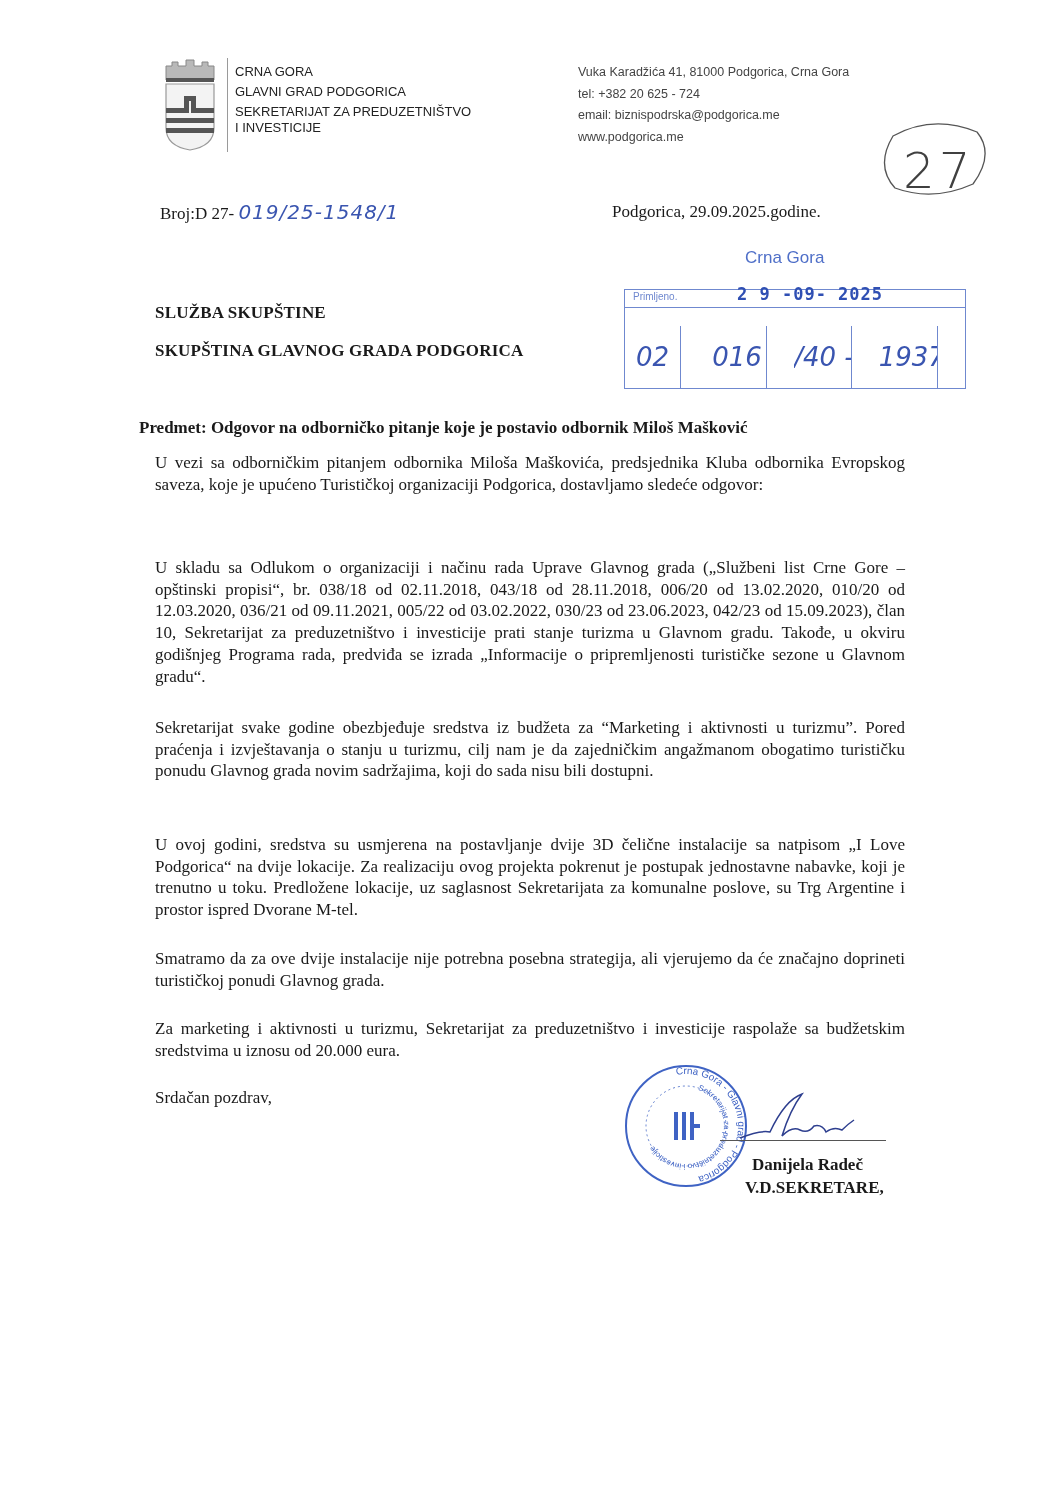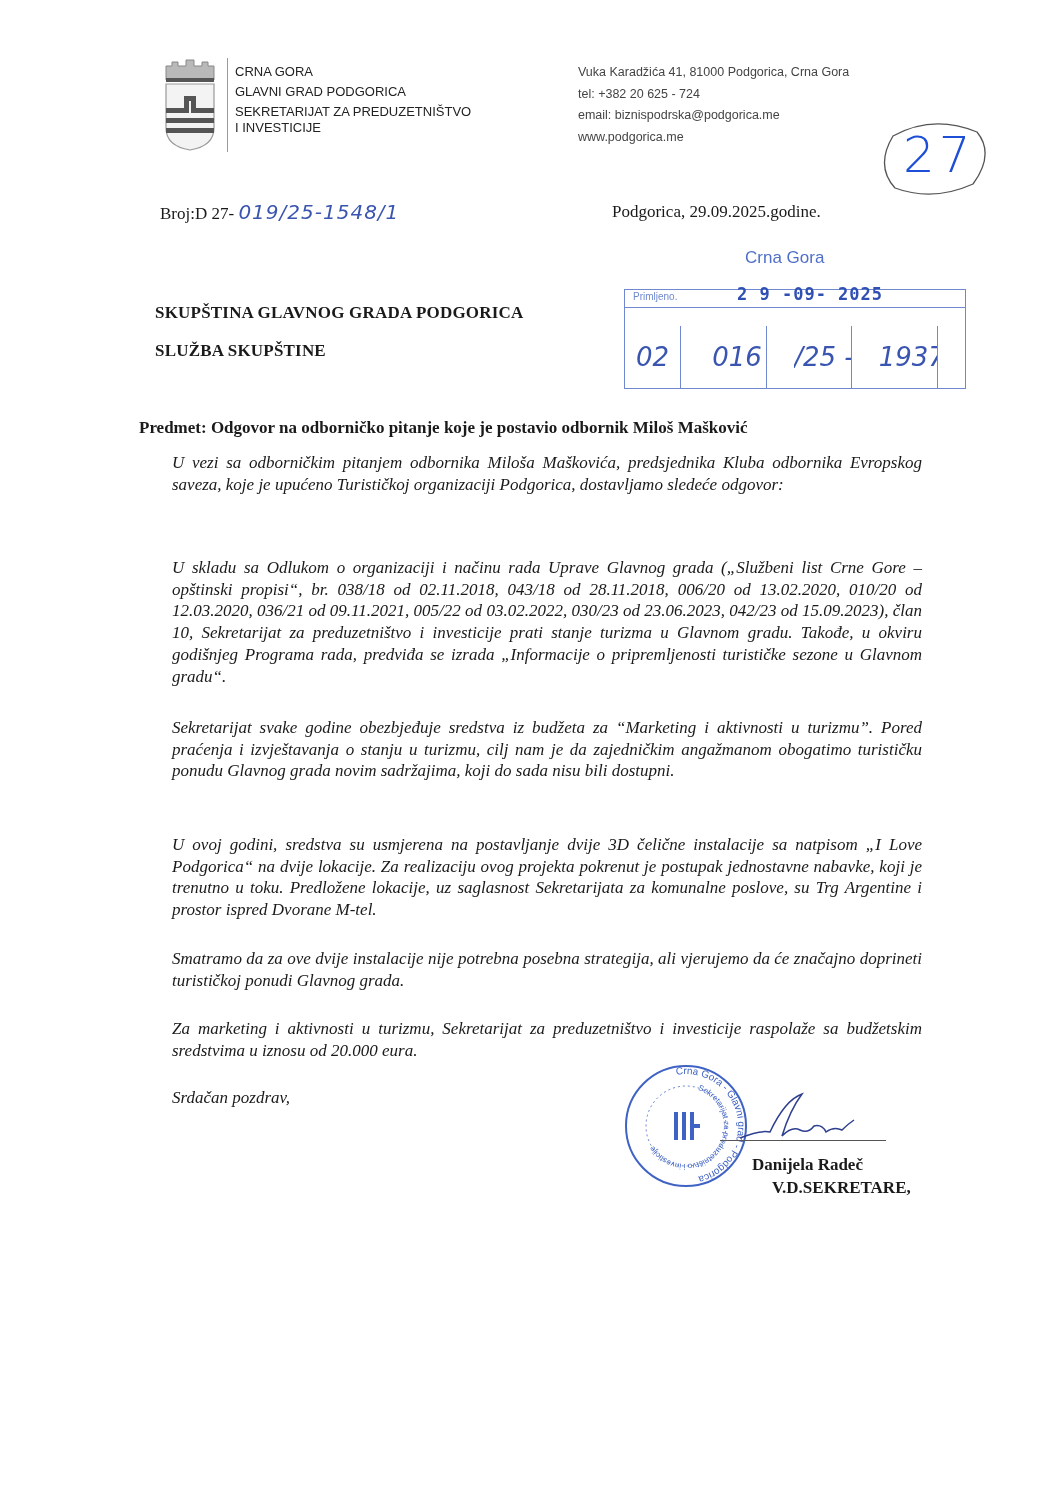--- a/index.html
+++ b/index.html
@@ -36,28 +36,28 @@
     .stamp-row3 { position:absolute; left:0; top:36px; width:100%; height:62px; display:flex;gap:27px; }
     .cell { border-right:1.5px solid #6f88cf; box-sizing:border-box; font-size:10px; text-align:center; line-height:18px; color:#6f88cf; white-space:nowrap; overflow:hidden; }
     .cell:last-child { border-right:none; }
     .c1 { width:66px; } .c2 { width:70px; } .c3 { width:68px; } .c4 { width:70px; } .c5 { flex:1; }
     .prim-label { position:absolute; left:8px; top:1px; font-size:10px; color:#6f88cf; }
     .prim-date { position:absolute; left:112px; top:-6px; font-size:17px; font-weight:bold; color:#2f4fb3; font-family:"DejaVu Sans Mono", monospace; letter-spacing:1px; white-space:nowrap; }
     .hw { font-family:"DejaVu Sans", sans-serif; font-style:italic; color:#3a55b0; font-size:26px; line-height:62px; text-align:center; }
 
     
     .subject { left:139px; top:418px; font-size:17px; font-weight:bold; white-space:nowrap; }
-    .para { left:172px; width:750px; font-size:17px; line-height:21.7px; text-align:justify;font-style:italic; }
+    .para { left:155px; width:750px; font-size:17px; line-height:21.7px; text-align:justify; }
     .para p { margin:0; }
 
     
     .seal { left:622px; top:1062px; width:128px; height:128px; }
     .sigline { left:720px; top:1140px; width:166px; height:1px; background:#555; }
     .signame { left:752px; top:1155px; font-size:17px; font-weight:bold; white-space:nowrap; }
-    .sigrole { left:745px; top:1178px; font-size:17px; font-weight:bold; white-space:nowrap;margin-left:27px; }
+    .sigrole { left:745px; top:1178px; font-size:17px; font-weight:bold; white-space:nowrap; }
     .sigscrawl { left:730px; top:1090px; width:130px; height:60px; }
   </style>
 </head>
 <body>
 
 <svg class="abs crest" viewBox="0 0 56 94">
   <path d="M4 8 L10 8 L10 4 L16 4 L16 8 L24 8 L24 2 L32 2 L32 8 L40 8 L40 4 L46 4 L46 8 L52 8 L52 22 L4 22 Z" fill="#b9b9b9" stroke="#888" stroke-width="1"></path>
   <rect x="4" y="20" width="48" height="4" fill="#555"></rect>
   <path d="M4 26 L52 26 L52 70 Q52 88 28 92 Q4 88 4 70 Z" fill="#f3f3f3" stroke="#999" stroke-width="1.2"></path>
   <path d="M4 50 L22 50 L22 38 L34 38 L34 50 L52 50 L52 55 L29 55 L29 43 L27 43 L27 55 L4 55 Z" fill="#555"></path>
@@ -77,45 +77,45 @@
   <div>Vuka Karadžića 41, 81000 Podgorica, Crna Gora</div>
   <div>tel: +382 20 625 - 724</div>
   <div>email: biznispodrska@podgorica.me</div>
   <div>www.podgorica.me</div>
 </div>
 
 <div class="abs circle27">
   <svg width="118" height="78" viewBox="0 0 118 78" style="position:absolute;left:0;top:0;">
     <path d="M20 18 Q60 -4 104 14 Q122 36 100 66 Q60 84 22 70 Q2 48 20 18 Z" fill="none" stroke="#555" stroke-width="1.3"></path>
   </svg>
-  <span style="position:absolute;left:30px;top:8px;font-family:'DejaVu Sans',sans-serif;font-size:50px;color:#1d4ed8;font-weight:200;letter-spacing:4px;">27</span>
+  <span style="position:absolute;left:30px;top:24px;font-family:'DejaVu Sans',sans-serif;font-size:50px;color:#404040;font-weight:200;letter-spacing:4px;">27</span>
 </div>
 
 <div class="abs broj serif">
   <span>Broj:D 27-</span>
   <span class="hand">019/25-1548/1</span>
 </div>
 <div class="abs date serif">Podgorica, 29.09.2025.godine.</div>
 
 <div class="abs recipient serif">
+  <div>SLUŽBA SKUPŠTINE</div>
   <div>SKUPŠTINA GLAVNOG GRADA PODGORICA</div>
-  <div>SLUŽBA SKUPŠTINE</div>
 </div>
 
 <div class="abs stamp sans" style="height:175px;">
   <div class="stamp-title1">Crna Gora</div>
   <div class="stamp-box">
     <div class="stamp-row1">
       <span class="prim-label">Primljeno.</span>
       <span class="prim-date">2 9 -09- 2025</span>
     </div>
     <div class="stamp-row3">
       <div class="cell c1 hw">02</div>
       <div class="cell c2 hw">016</div>
-      <div class="cell c3 hw">/25 -</div>
+      <div class="cell c3 hw">/40 -</div>
       <div class="cell c4 hw">1937</div>
       <div class="cell c5 hw"></div>
     </div>
   </div>
 </div>
 
 <div class="abs subject serif">Predmet: Odgovor na odborničko pitanje koje je postavio odbornik Miloš Mašković</div>
 
 <div class="abs para serif" style="top:452px;">
   <p>U vezi sa odborničkim pitanjem odbornika Miloša Maškovića, predsjednika Kluba odbornika Evropskog saveza, koje je upućeno Turističkoj organizaciji Podgorica, dostavljamo sledeće odgovor:</p>

